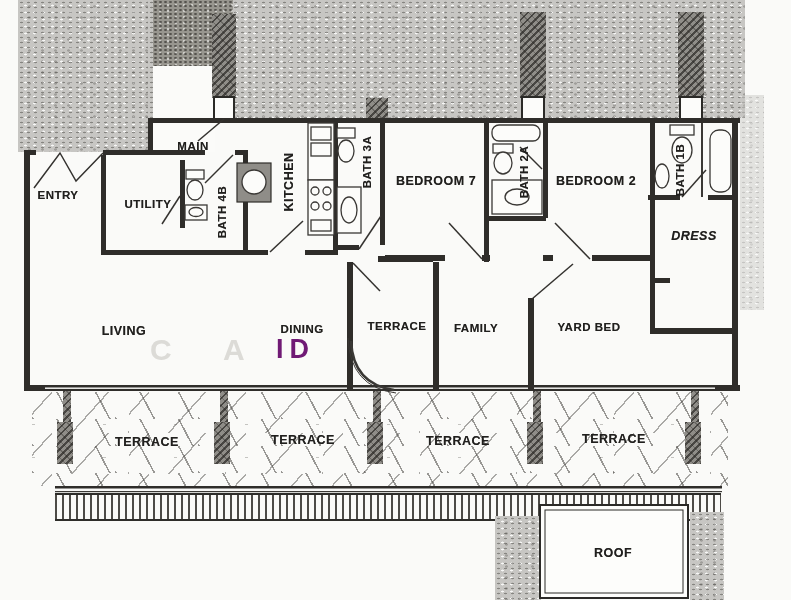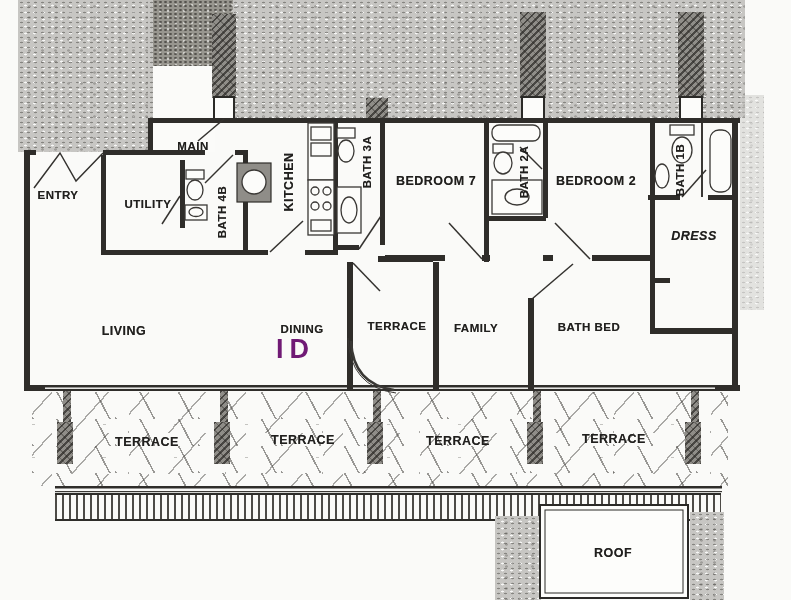--- a/index.html
+++ b/index.html
@@ -104,20 +104,21 @@
   <div class="pier" style="left:220px;top:391px;width:8px;height:31px;"></div>
   <div class="pier" style="left:373px;top:391px;width:8px;height:31px;"></div>
   <div class="pier" style="left:533px;top:391px;width:8px;height:31px;"></div>
   <div class="pier" style="left:691px;top:391px;width:8px;height:31px;"></div>
   <div class="pier" style="left:57px;top:422px;width:16px;height:42px;"></div>
   <div class="pier" style="left:214px;top:422px;width:16px;height:42px;"></div>
   <div class="pier" style="left:367px;top:422px;width:16px;height:42px;"></div>
   <div class="pier" style="left:527px;top:422px;width:16px;height:42px;"></div>
   <div class="pier" style="left:685px;top:422px;width:16px;height:42px;"></div>
 
+  <span class="wm" style="left:150px;top:333px;">C A</span>
   <span class="wm mid" style="left:276px;top:334px;">ID</span>
 
   <svg width="791" height="600" viewBox="0 0 791 600">
 
     <g>
       <rect class="wall" x="148" y="118" width="592" height="5"></rect>
       <rect class="wall" x="148" y="118" width="5" height="37"></rect>
       <rect class="wall" x="148" y="150" width="57" height="5"></rect>
       <rect class="wall" x="235" y="150" width="12" height="5"></rect>
       <rect class="wall" x="24" y="150" width="12" height="5"></rect>
@@ -241,20 +242,20 @@
   <div class="lbl v" style="left:367px;top:162px;">BATH 3A</div>
   <div class="lbl big" style="left:436px;top:181px;">BEDROOM 7</div>
   <div class="lbl v" style="left:524px;top:172px;">BATH 2A</div>
   <div class="lbl big" style="left:596px;top:181px;">BEDROOM 2</div>
   <div class="lbl v" style="left:680px;top:170px;">BATH 1B</div>
   <div class="lbl big" style="left:694px;top:236px;font-style:italic;">DRESS</div>
   <div class="lbl big" style="left:124px;top:331px;text-align:right;">LIVING</div>
   <div class="lbl" style="left:302px;top:329px;">DINING</div>
   <div class="lbl" style="left:397px;top:326px;">TERRACE</div>
   <div class="lbl" style="left:476px;top:328px;">FAMILY</div>
-  <div class="lbl" style="left:589px;top:327px;">BATH BED</div>
+  <div class="lbl" style="left:589px;top:327px;">YARD BED</div>
   <div class="lbl big" style="left:147px;top:442px;">TERRACE</div>
   <div class="lbl big" style="left:303px;top:440px;">TERRACE</div>
   <div class="lbl big" style="left:458px;top:441px;">TERRACE</div>
   <div class="lbl big" style="left:614px;top:439px;">TERRACE</div>
   <div class="lbl big" style="left:613px;top:553px;">ROOF</div>
 
 </div>
 
 </body></html>

